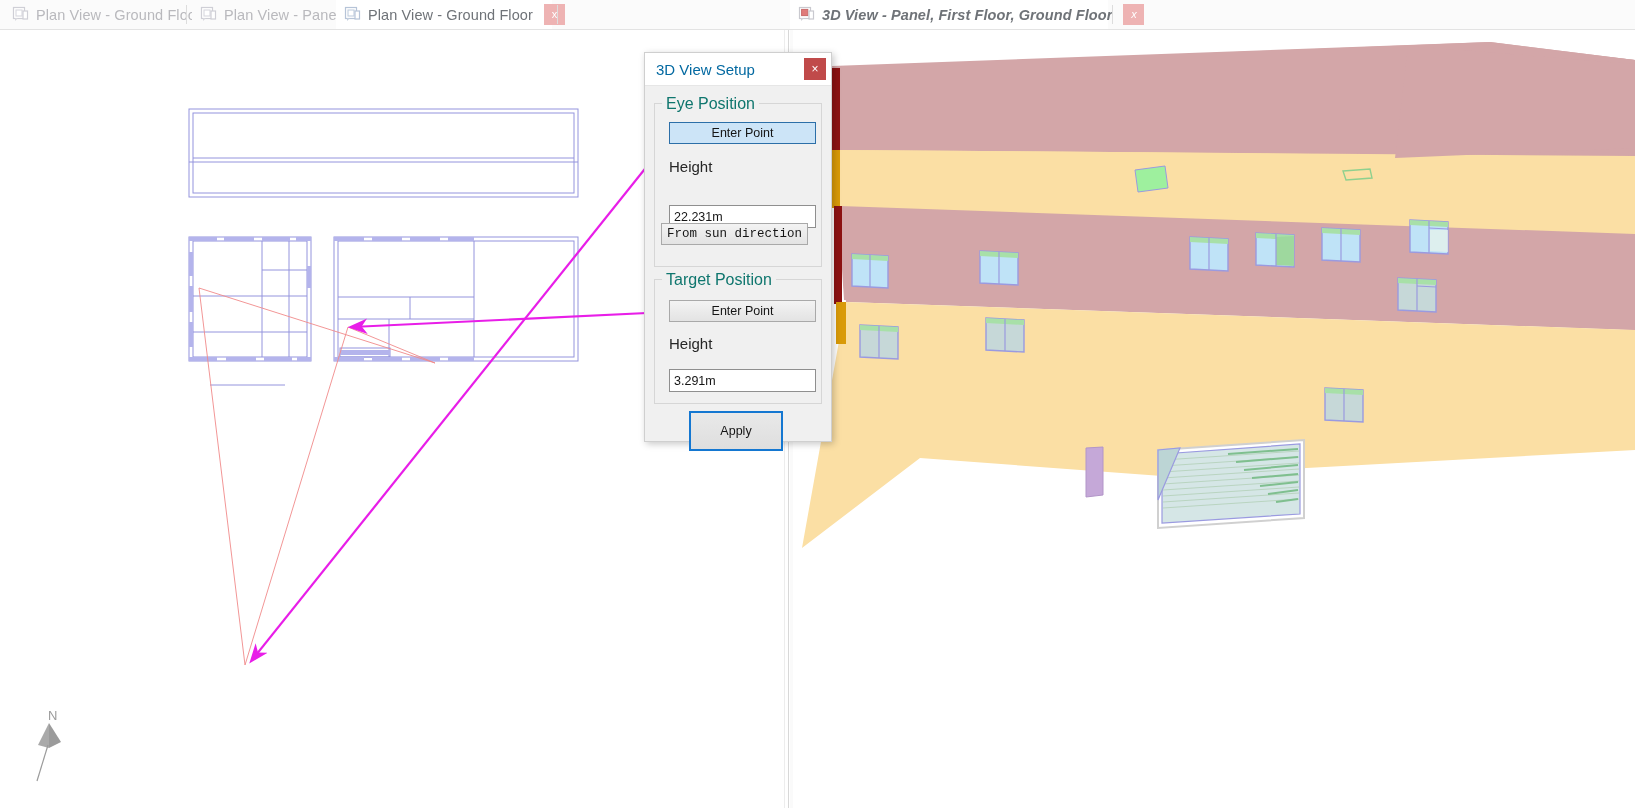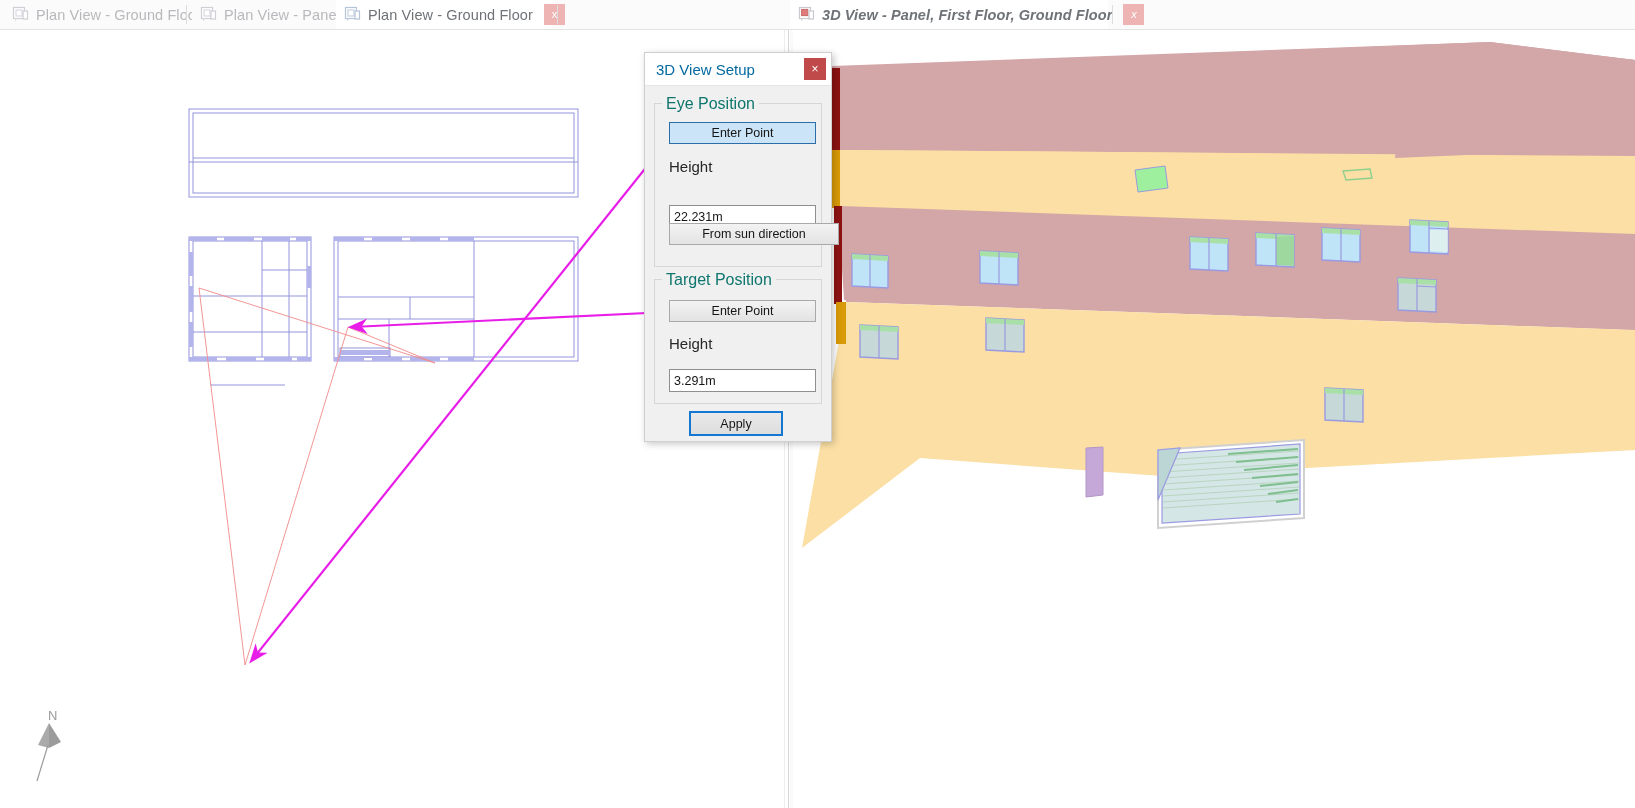--- a/index.html
+++ b/index.html
@@ -430,26 +430,26 @@
   <div class="groupbox" style="left:9px;top:50px;width:168px;height:164px;">
     <span class="group-legend">Eye Position</span>
   </div>
 
   <div class="dlg-btn focus" style="left:24px;top:69px;width:147px;">Enter Point</div>
 
   <div class="dlg-label" style="left:24px;top:105px;">Height</div>
 
   <div class="dlg-input" style="left:24px;top:124px;width:147px;margin-top:28px;">22.231m</div>
 
-  <div class="dlg-btn" style="left:24px;top:170px;width:170px;">From sun direction</div>
+  <div class="dlg-btn" style="left:16px;top:170px;width:147px;font-family:Liberation Mono, monospace;">From sun direction</div>
 
   <div class="groupbox" style="left:9px;top:226px;width:168px;height:125px;">
     <span class="group-legend">Target Position</span>
   </div>
 
   <div class="dlg-btn" style="left:24px;top:247px;width:147px;">Enter Point</div>
 
   <div class="dlg-label" style="left:24px;top:282px;">Height</div>
 
   <div class="dlg-input" style="left:24px;top:316px;width:147px;">3.291m</div>
 
-  <div class="dlg-btn primary" style="left:44px;top:358px;width:94px;height:25px;">Apply</div>
+  <div class="dlg-btn primary" style="left:44px;top:358px;width:94px;height:40px;">Apply</div>
 </div>
 
 </body></html>

